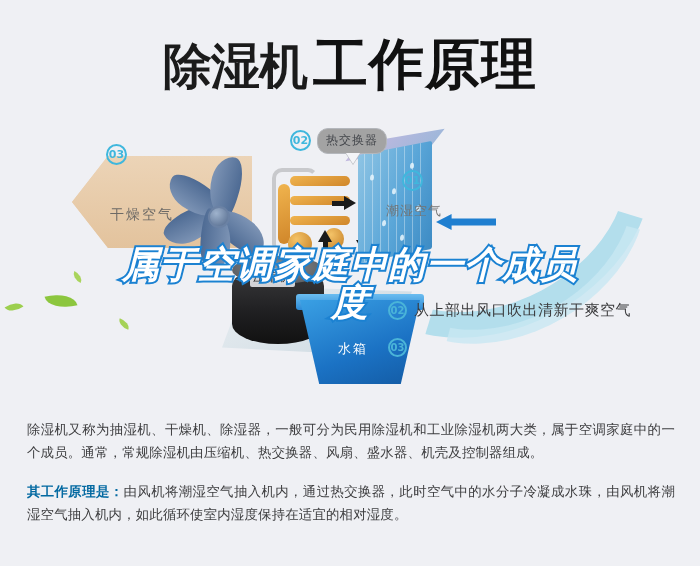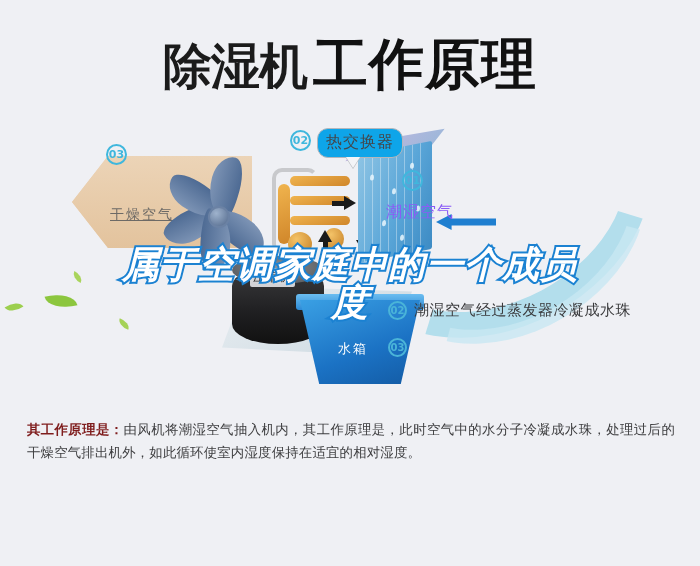--- a/index.html
+++ b/index.html
@@ -74,21 +74,20 @@
     background: linear-gradient(180deg,#ecd4b7 0%, #e3c39d 100%);
     clip-path: polygon(0% 50%, 20% 0%, 100% 0%, 100% 100%, 20% 100%);
   }
   .dryair-label {
     position: absolute;
     left: 110px; top: 88px;
     font-size: 14px;
     color: #6d6a66;
     letter-spacing: 2px;
     font-family: "DejaVu Sans", sans-serif;
-    text-decoration: underline;
   }
 
   
   .arc {
     position: absolute;
     left: 330px; top: -40px;
     width: 330px; height: 250px;
     border-radius: 50%;
     border: 26px solid #aadceb;
     border-color: transparent transparent #a9dbeb transparent;
@@ -101,22 +100,22 @@
     width: 300px; height: 230px;
     border-radius: 50%;
     border: 14px solid transparent;
     border-bottom-color: #c9e8f3;
     transform: rotate(-30deg);
     opacity: .8;
   }
   .humid-label {
     position: absolute;
     left: 386px; top: 84px;
-    font-size: 16px;
-    color: #8b5cf6;
+    font-size: 13px;
+    color: #737373;
     letter-spacing: 1px;
     font-family: Liberation Mono, monospace;
   }
 
   
   .fan { position: absolute; left: 168px; top: 36px; width: 120px; height: 110px; }
   .blade {
     position: absolute; left: 46px; top: 44px;
     width: 62px; height: 30px;
     background: linear-gradient(180deg,#7d94b5,#4d6a93);
@@ -256,22 +255,22 @@
   }
   .badge-03 { left: 106px; top: 26px; }
   .badge-02 { left: 290px; top: 12px; }
   .badge-01 { left: 402px; top: 52px; }
 
   .callout {
     position: absolute; left: 317px; top: 10px;
     padding: 3px 8px 4px;
     border: 1.5px solid #b4b7bc;
     border-radius: 11px;
-    background: #0ea5e9;
-    font-size: 16px;
+    background: #a3a3a3;
+    font-size: 12px;
     color: #44474c;
     letter-spacing: 1px;
     font-family: "DejaVu Sans", sans-serif;
   }
   .callout::after {
     content: "";
     position: absolute; left: 28px; top: 100%;
     border-left: 7px solid transparent;
     border-right: 7px solid transparent;
     border-top: 11px solid #f3f4f7;
@@ -326,21 +325,21 @@
   }
   .para {
     font-size: 13.4px;
     line-height: 23px;
     color: #3d3d3f;
     font-family: "DejaVu Sans", sans-serif;
     margin-bottom: 16px;
     letter-spacing: .2px;
     text-align: justify;
   }
-  .para b { font-weight: 700; color: #7f1d1d; }
+  .para b { font-weight: 700; color: #0369a1; }
 </style>
 </head>
 <body>
 
 <div id="page">
 
   <div class="title-row">
     <span class="title-a">除湿机</span><span class="title-b">工作原理</span>
   </div>
 
@@ -418,31 +417,32 @@
     <div class="badge badge-02">02</div>
     <div class="badge badge-01">01</div>
 
     <div class="callout">热交换器</div>
 
     <div class="humid-label">潮湿空气</div>
 
     <div class="legend">
       <div class="legend-row">
         <span class="legend-badge">02</span>
-        <span class="legend-text">潮湿空气经过蒸发器冷凝成水珠</span>
+        <span class="legend-text">从上部出风口吹出清新干爽空气</span>
       </div>
       <div class="legend-row">
         <span class="legend-badge">03</span>
       </div>
     </div>
 
   </div>
 
   <div class="watermark">
     <span class="wm-line">属于空调家庭中的一个成员</span>
     <span class="wm-line">度</span>
   </div>
 
   <div class="body-text">
-    <p class="para"><b>其工作原理是：</b><span>由风机将潮湿空气抽入机内，其工作原理是，此时空气中的水分子冷凝成水珠，处理过后的干燥空气排出机外，如此循环使室内湿度保持在适宜的相对湿度。</span></p>
+    <p class="para">除湿机又称为抽湿机、干燥机、除湿器，一般可分为民用除湿机和工业除湿机两大类，属于空调家庭中的一个成员。通常，常规除湿机由压缩机、热交换器、风扇、盛水器、机壳及控制器组成。</p>
+    <p class="para"><b>其工作原理是：</b><span>由风机将潮湿空气抽入机内，通过热交换器，此时空气中的水分子冷凝成水珠，由风机将潮湿空气抽入机内，如此循环使室内湿度保持在适宜的相对湿度。</span></p>
   </div>
 
 </div>
 
 </body></html>

